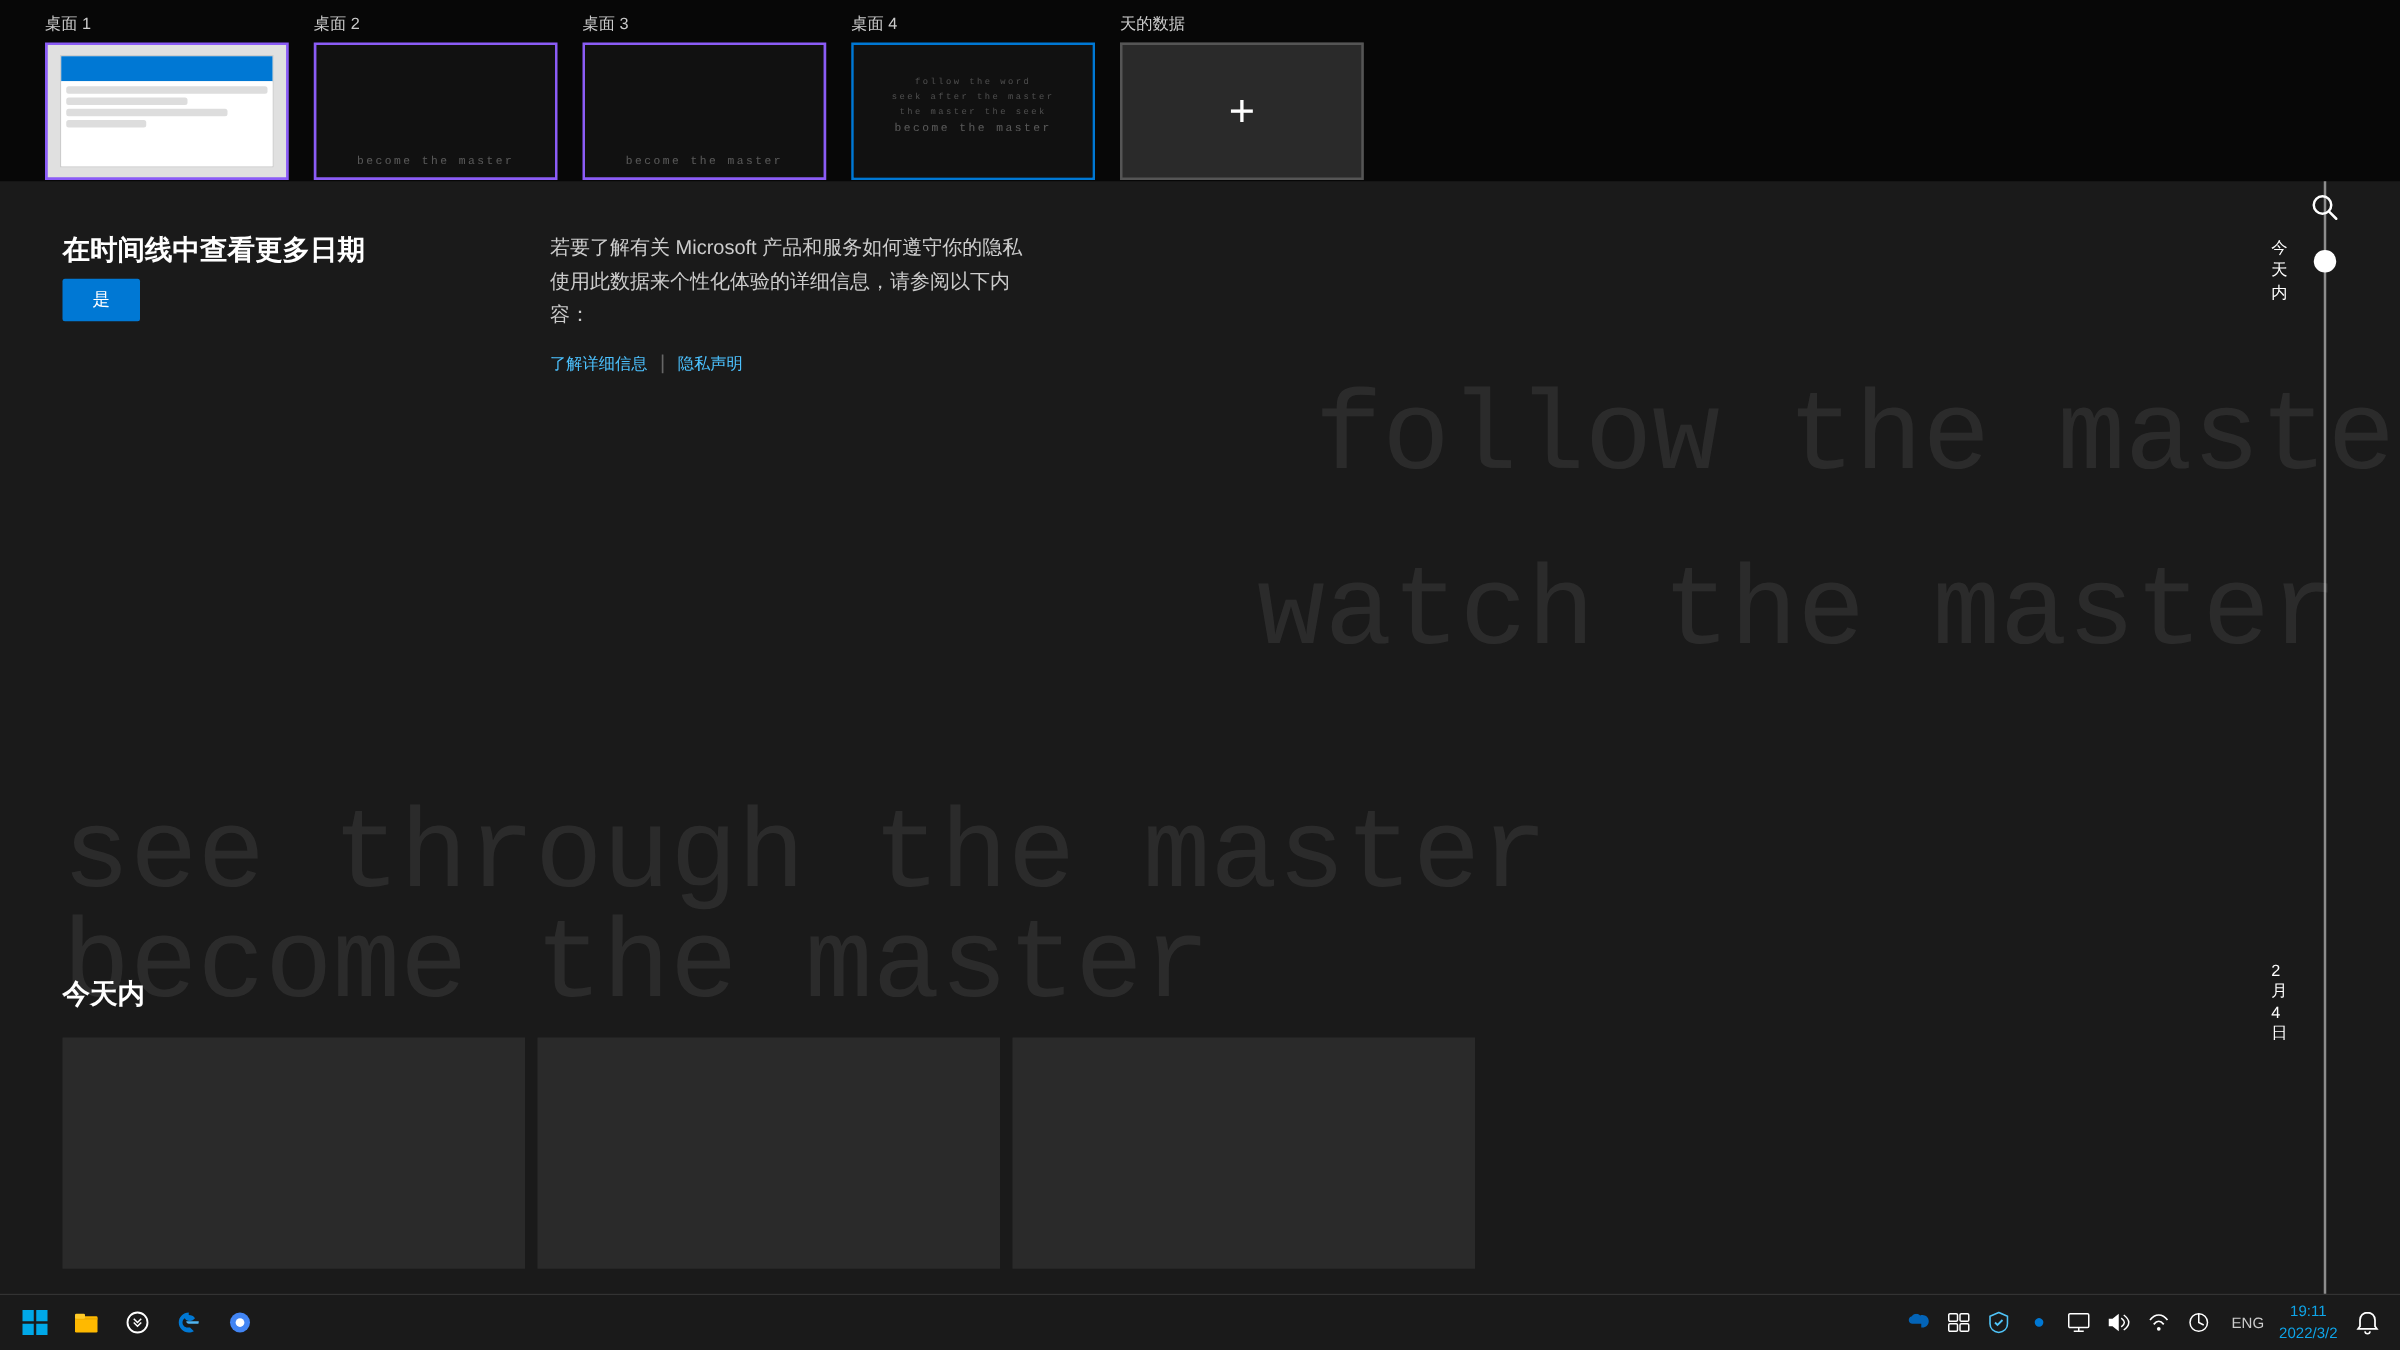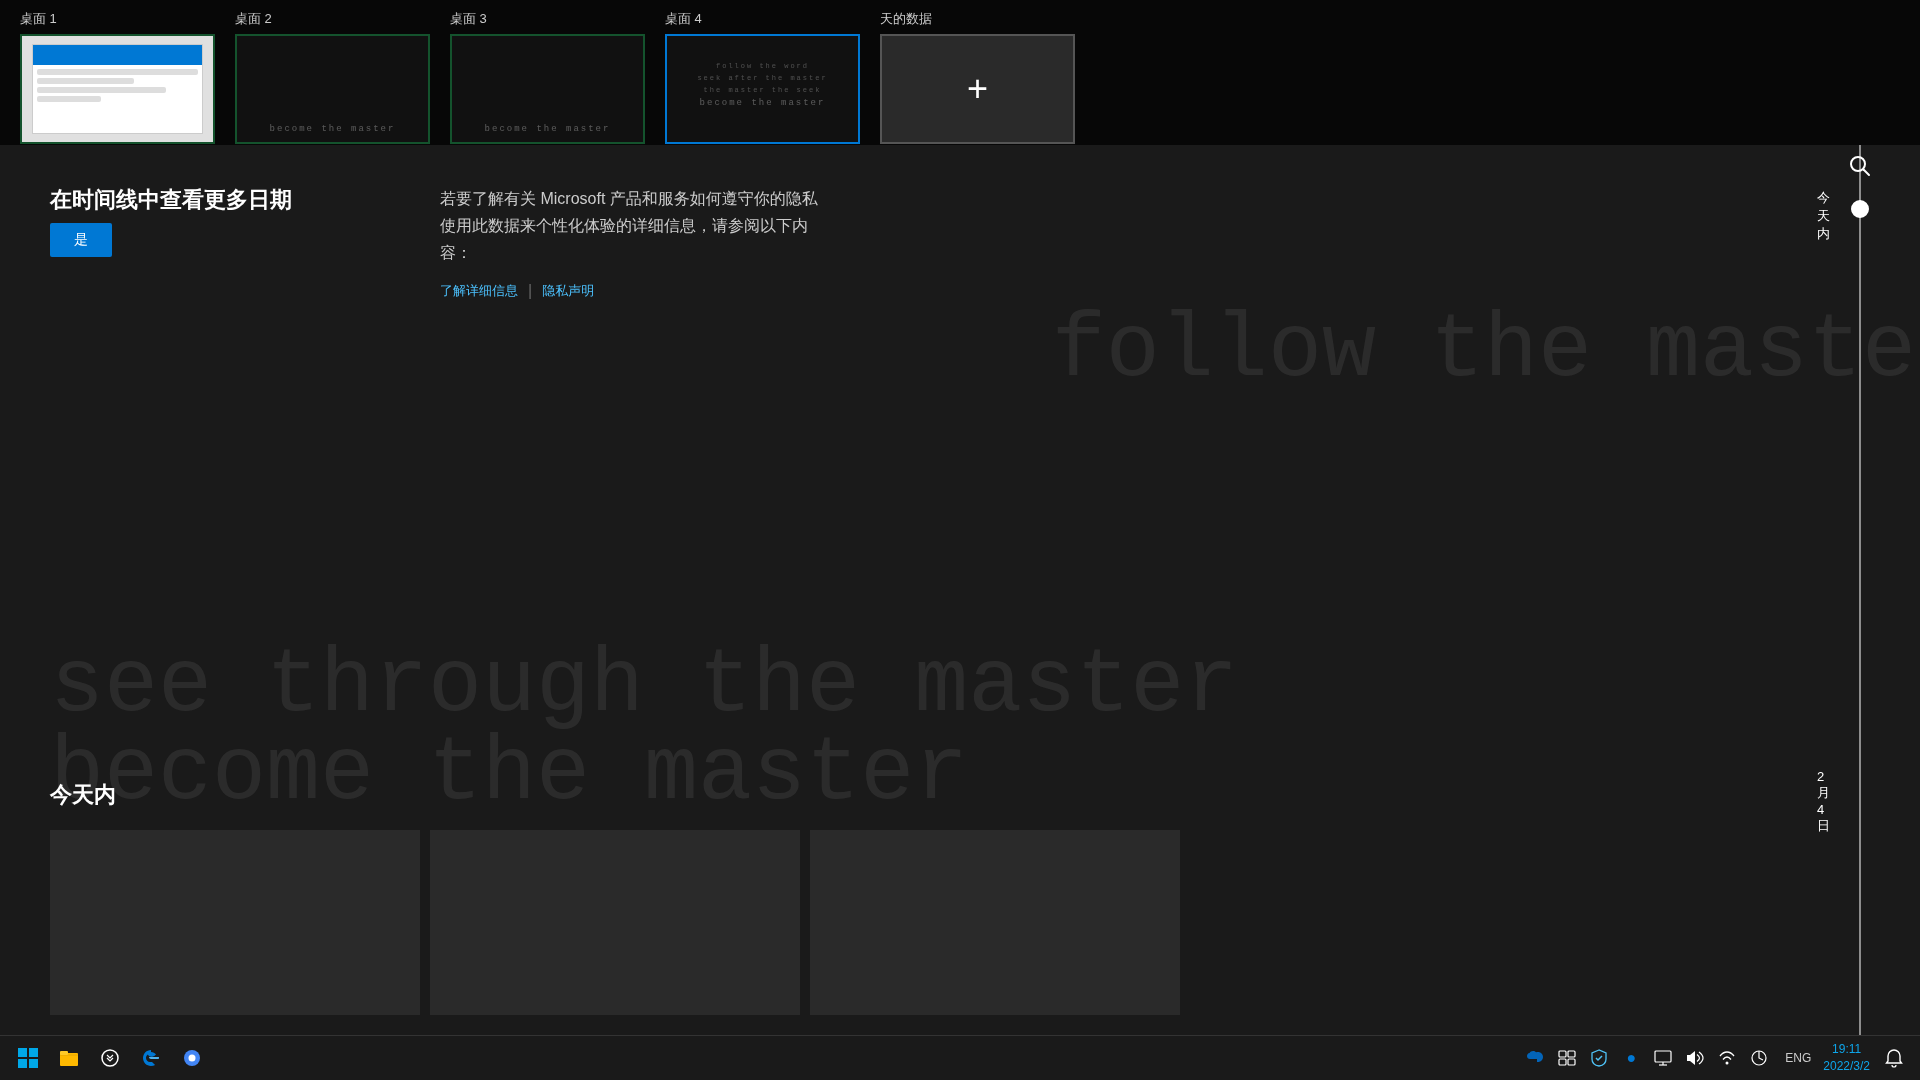--- a/index.html
+++ b/index.html
@@ -11,39 +11,39 @@
       font-family: 'Segoe UI', sans-serif;
       overflow: hidden;
       position: relative;
     }
 
     
     .desktop-bar {
       background: rgba(0,0,0,0.7);
       display: flex;
       align-items: flex-start;
-      padding: 10px 20px;
+      padding: 10px 36px;
       gap: 20px;
       height: 145px;
     }
     .desktop-item {
       display: flex;
       flex-direction: column;
       align-items: flex-start;
       gap: 6px;
       cursor: pointer;
     }
     .desktop-label {
       font-size: 13px;
       color: #ccc;
     }
     .desktop-thumb {
       width: 195px;
       height: 110px;
-      background: #14532d;
+      background: #8b5cf6;
       border: 2px solid transparent;
       position: relative;
       overflow: hidden;
     }
     .desktop-thumb.active {
       border-color: #0078d4;
     }
     .desktop-thumb-inner {
       width: 100%;
       height: 100%;
@@ -410,20 +410,21 @@
     <span class="desktop-label">天的数据</span>
     <div class="desktop-thumb new-desktop-thumb">
       <span>+</span>
     </div>
   </div>
 </div>
 
 <div class="main-content">
 
   <div class="bg-text bg-text-1">follow  the  master</div>
+  <div class="bg-text bg-text-2">watch  the  master</div>
   <div class="bg-text bg-text-3">see through the master</div>
   <div class="bg-text bg-text-4">become  the  master</div>
 
   <div class="left-panel">
     <h2 class="info-title">在时间线中查看更多日期</h2>
     <button class="btn-yes">是</button>
   </div>
 
   <div class="info-right">
     <p class="info-right-text">若要了解有关 Microsoft 产品和服务如何遵守你的隐私使用此数据来个性化体验的详细信息，请参阅以下内容：</p>

